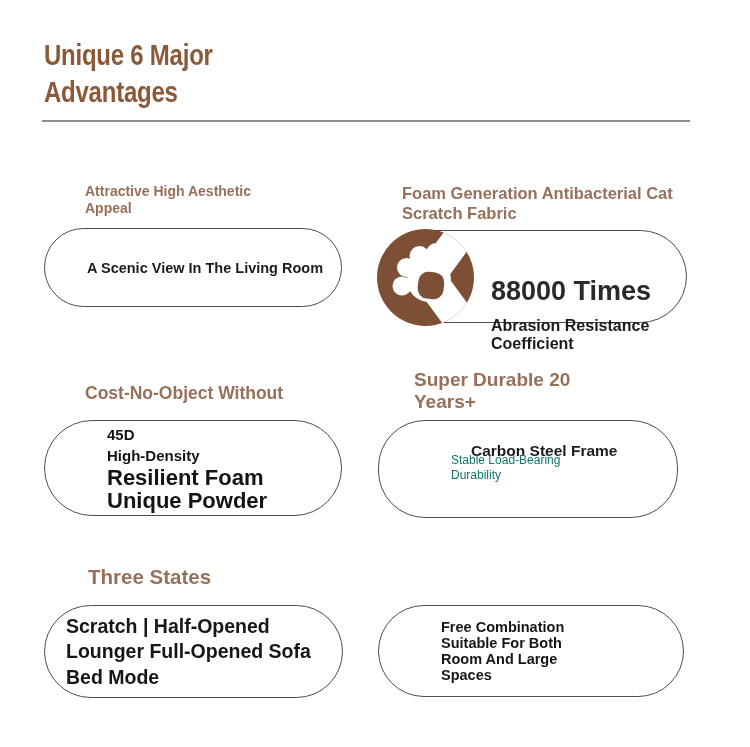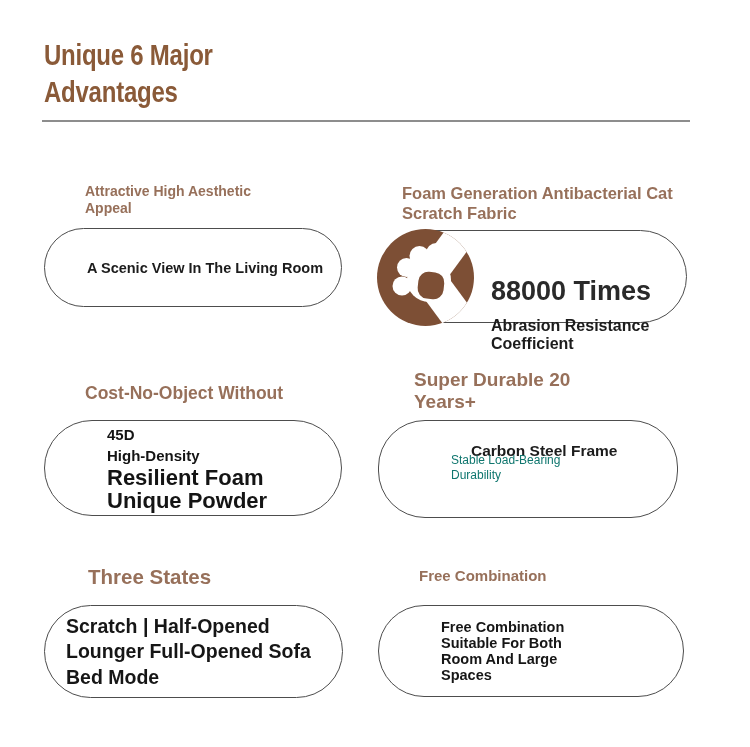--- a/index.html
+++ b/index.html
@@ -139,18 +139,17 @@
   <div class="card card4">
     <div class="body-title4">Carbon Steel Frame</div>
     <div class="body-sub4">Stable Load-Bearing Durability</div>
   </div>
 
   <div class="heading h5">Three States</div>
   <div class="card card5">
     <div class="body5">Scratch | Half-Opened Lounger Full-Opened Sofa Bed Mode</div>
   </div>
 
-  <div class="heading h6">Free Combination</div>
   <div class="card card6">
     <div class="body6">Free Combination Suitable For Both Room And Large Spaces</div>
   </div>
 
 </div>
 
 </body></html>

